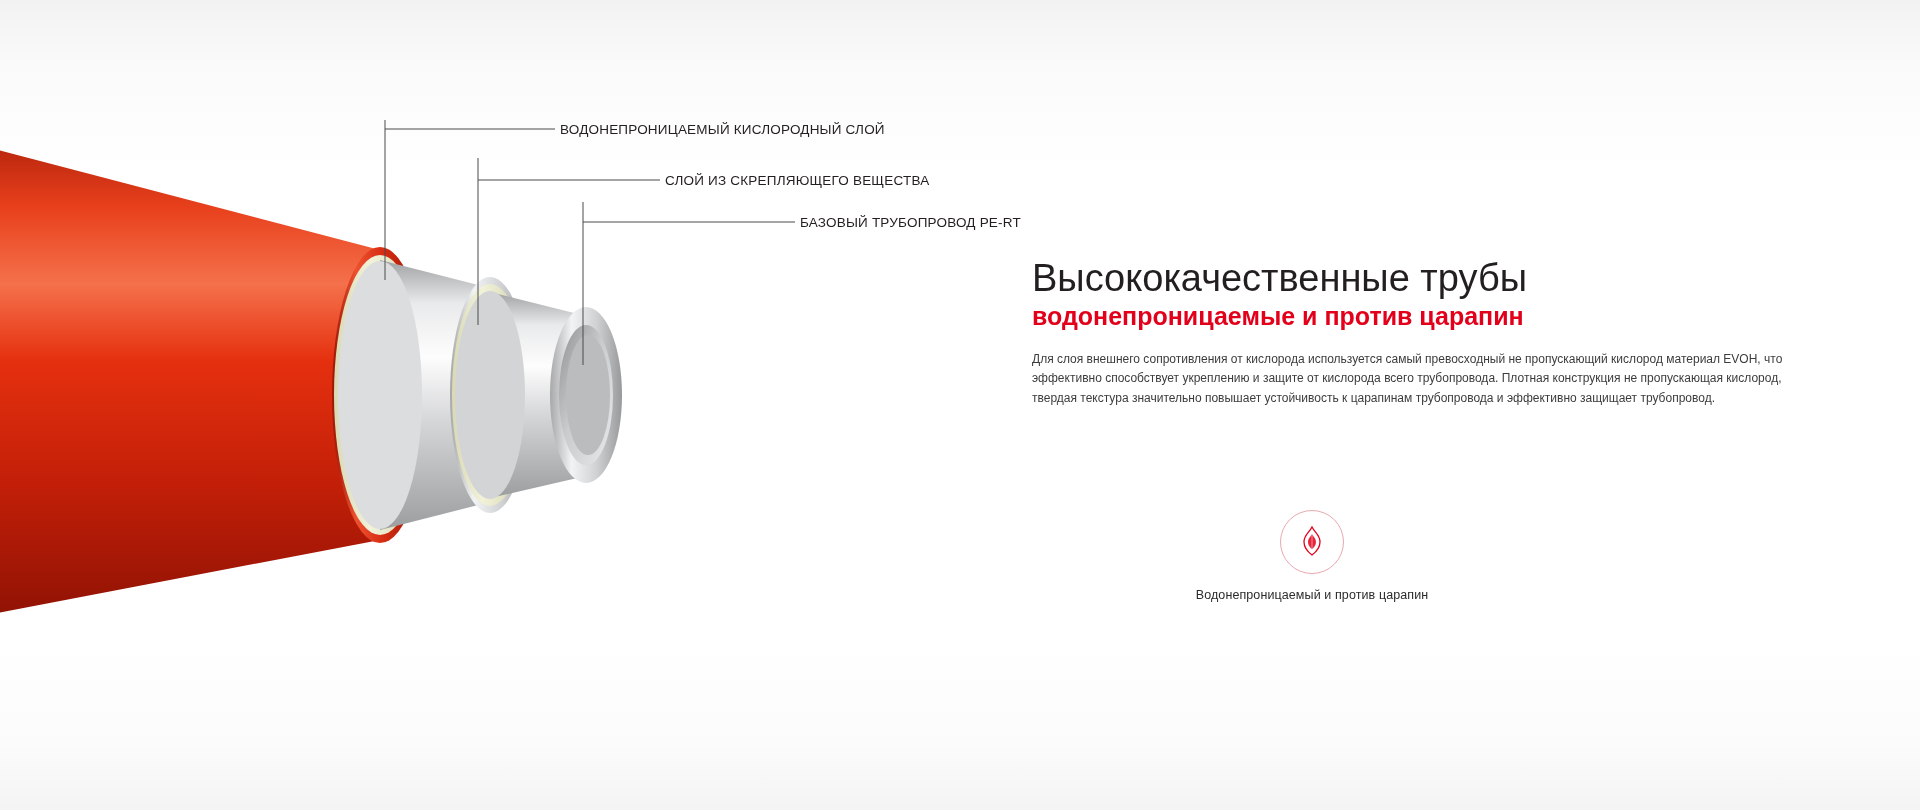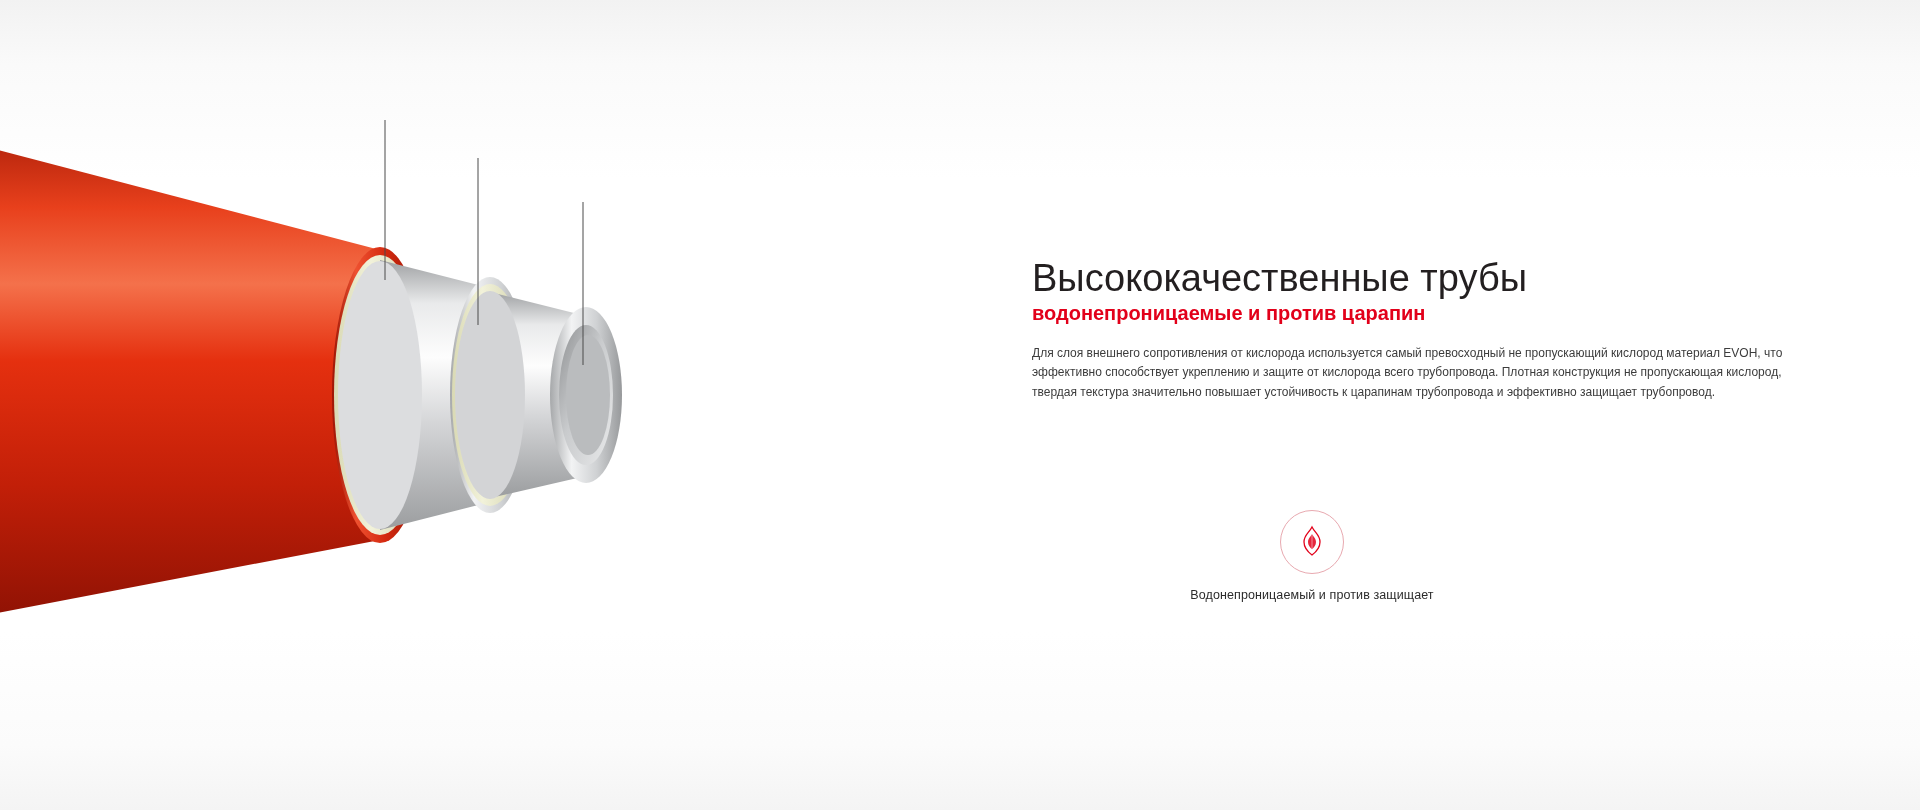--- a/index.html
+++ b/index.html
@@ -62,21 +62,21 @@
     width: 770px;
   }
   .headline-1 {
     font-size: 38px;
     line-height: 1.22;
     color: #231f20;
     font-weight: 400;
     margin: 0;
   }
   .headline-2 {
-    font-size: 20px;
+    font-size: 25px;
     line-height: 1.22;
     color: #e2001a;
     font-weight: 700;
     margin: 0 0 18px 0;
   }
   .body-copy {
     font-size: 12px;
     line-height: 1.62;
     color: #3c3c3c;
     margin: 0;
@@ -186,31 +186,43 @@
       </g>
 
       <g stroke="#4a4a4a" stroke-width="1" fill="none">
         <path d="M425,-12 L425,160"></path>
         <path d="M518,38 L518,205"></path>
         <path d="M623,82 L623,245"></path>
       </g>
     </svg>
   </div>
 
+  <div class="callouts">
+    <svg width="1100" height="300" style="position:absolute;left:0;top:0">
+      <g stroke="#4a4a4a" stroke-width="1" fill="none">
+        <line x1="385" y1="129" x2="555" y2="129"></line>
+        <line x1="478" y1="180" x2="660" y2="180"></line>
+        <line x1="583" y1="222" x2="795" y2="222"></line>
+      </g>
+    </svg>
+    <div class="callout-label cl-1">ВОДОНЕПРОНИЦАЕМЫЙ КИСЛОРОДНЫЙ СЛОЙ</div>
+    <div class="callout-label cl-2">СЛОЙ ИЗ СКРЕПЛЯЮЩЕГО ВЕЩЕСТВА</div>
+    <div class="callout-label cl-3">БАЗОВЫЙ ТРУБОПРОВОД PE-RT</div>
+  </div>
 
   <div class="text-block">
     <h1 class="headline-1">Высококачественные трубы</h1>
     <h2 class="headline-2">водонепроницаемые и против царапин</h2>
     <p class="body-copy">Для слоя внешнего сопротивления от кислорода используется самый превосходный не пропускающий кислород материал EVOH, что эффективно способствует укреплению и защите от кислорода всего трубопровода. Плотная конструкция не пропускающая кислород, твердая текстура значительно повышает устойчивость к царапинам трубопровода и эффективно защищает трубопровод.</p>
   </div>
 
   <div class="badge-wrap">
     <div class="badge-circle">
       <svg width="30" height="34" viewBox="0 0 30 34">
         <path d="M15 2 C18 8 23 10 23 17 C23 23 19 27 15 30 C11 27 7 23 7 17 C7 10 12 8 15 2 Z" fill="none" stroke="#e2001a" stroke-width="1.3"></path>
         <path d="M15 9 C16.6 12 19 13.4 19 17 C19 20.2 17.2 22.4 15 24.2 C12.8 22.4 11 20.2 11 17 C11 13.4 13.4 12 15 9 Z" fill="#e2001a" opacity="0.85"></path>
         <line x1="15" y1="6" x2="15" y2="27" stroke="#ffffff" stroke-width="0.8" opacity="0.6"></line>
       </svg>
     </div>
-    <div class="badge-caption">Водонепроницаемый и против защищает</div>
+    <div class="badge-caption">Водонепроницаемый и против царапин</div>
   </div>
 
 </div>
 
 </body></html>

